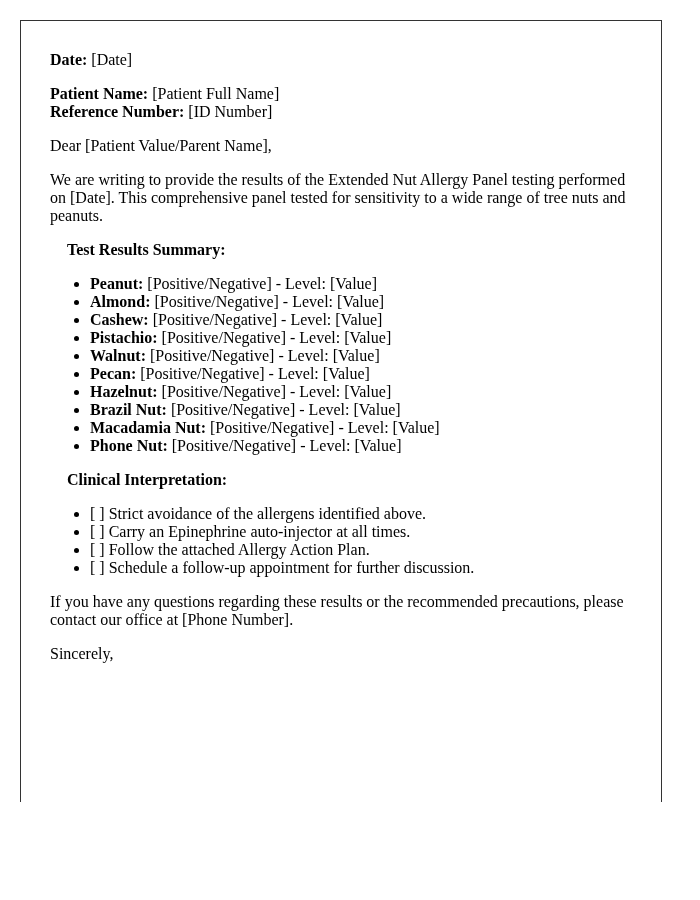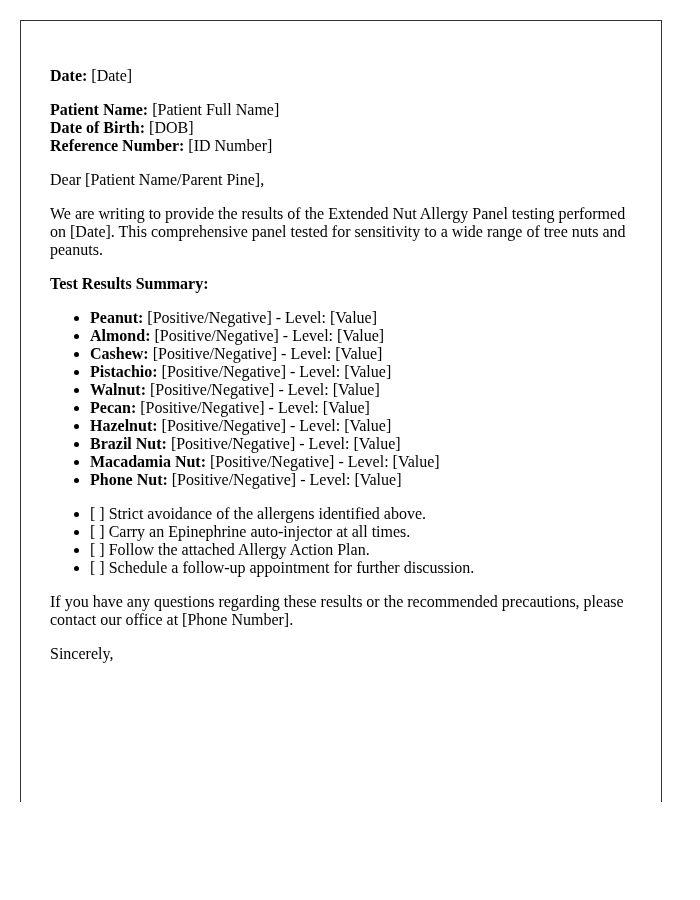--- a/index.html
+++ b/index.html
@@ -24,30 +24,30 @@
       width: 642px;
       height: 782px;
       box-sizing: border-box;
       border-left: 1px solid #333333;
       border-right: 1px solid #333333;
       border-top: 1px solid #333333;
       padding: 30px 29px 0 29px;
       overflow: hidden;
     }
     p {
-      margin: 16px 0 16px 0;
+      margin: 0 0 16px 0;
     }
     .label {
       font-weight: bold;
     }
     h3.section-heading {
       font-size: 16px;
       line-height: 18px;
       font-weight: bold;
-      margin: 0 0 16px 0;
+      margin: 0 0 16px 17px;
     }
     ul {
       margin: 12px 0 16px 0;
       padding-left: 40px;
     }
     ul li {
       margin: 0;
     }
     .line {
       display: block;
@@ -63,48 +63,45 @@
     <span class="label">Date:</span>
     <span>[Date]</span>
   </p>
 
   <p>
     <span class="line">
       <span class="label">Patient Name:</span>
       <span>[Patient Full Name]</span>
     </span>
     <span class="line">
-      <span class="label">Date of Birth:</span>
-      <span>[DOB]</span>
-    </span>
-    <span class="line">
       <span class="label">Reference Number:</span>
       <span>[ID Number]</span>
     </span>
   </p>
 
-  <p>Dear [Patient Name/Parent Pine],</p>
+  <p>Dear [Patient Value/Parent Name],</p>
 
   <p>We are writing to provide the results of the Extended Nut Allergy Panel testing performed on [Date]. This comprehensive panel tested for sensitivity to a wide range of tree nuts and peanuts.</p>
 
   <h3 class="section-heading">Test Results Summary:</h3>
 
   <ul>
     <li><span class="label">Peanut:</span> <span>[Positive/Negative] - Level: [Value]</span></li>
     <li><span class="label">Almond:</span> <span>[Positive/Negative] - Level: [Value]</span></li>
     <li><span class="label">Cashew:</span> <span>[Positive/Negative] - Level: [Value]</span></li>
     <li><span class="label">Pistachio:</span> <span>[Positive/Negative] - Level: [Value]</span></li>
     <li><span class="label">Walnut:</span> <span>[Positive/Negative] - Level: [Value]</span></li>
     <li><span class="label">Pecan:</span> <span>[Positive/Negative] - Level: [Value]</span></li>
     <li><span class="label">Hazelnut:</span> <span>[Positive/Negative] - Level: [Value]</span></li>
     <li><span class="label">Brazil Nut:</span> <span>[Positive/Negative] - Level: [Value]</span></li>
     <li><span class="label">Macadamia Nut:</span> <span>[Positive/Negative] - Level: [Value]</span></li>
     <li><span class="label">Phone Nut:</span> <span>[Positive/Negative] - Level: [Value]</span></li>
   </ul>
 
+  <h3 class="section-heading">Clinical Interpretation:</h3>
 
 
 
   <ul>
     <li>[ ] Strict avoidance of the allergens identified above.</li>
     <li>[ ] Carry an Epinephrine auto-injector at all times.</li>
     <li>[ ] Follow the attached Allergy Action Plan.</li>
     <li>[ ] Schedule a follow-up appointment for further discussion.</li>
   </ul>
 

